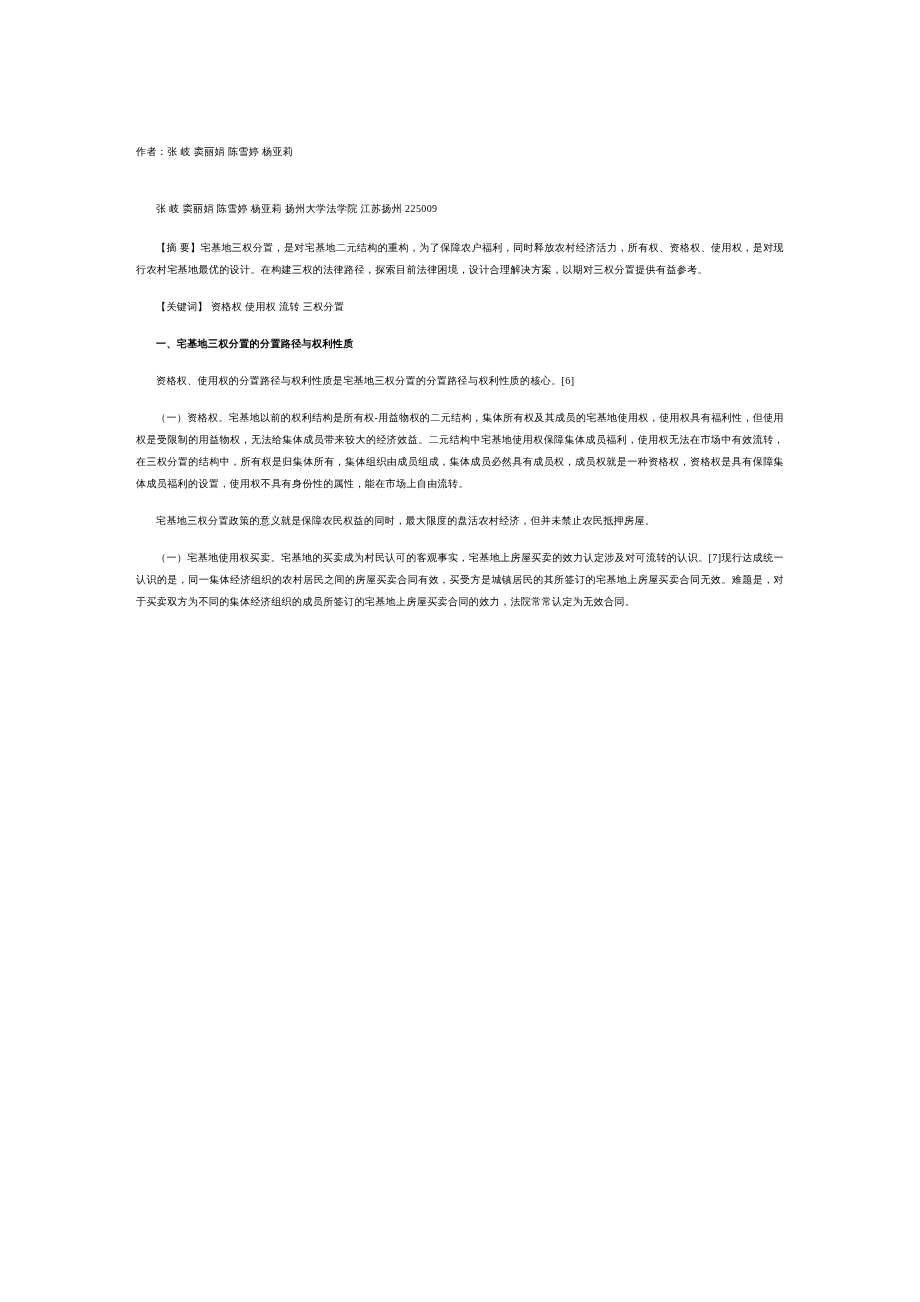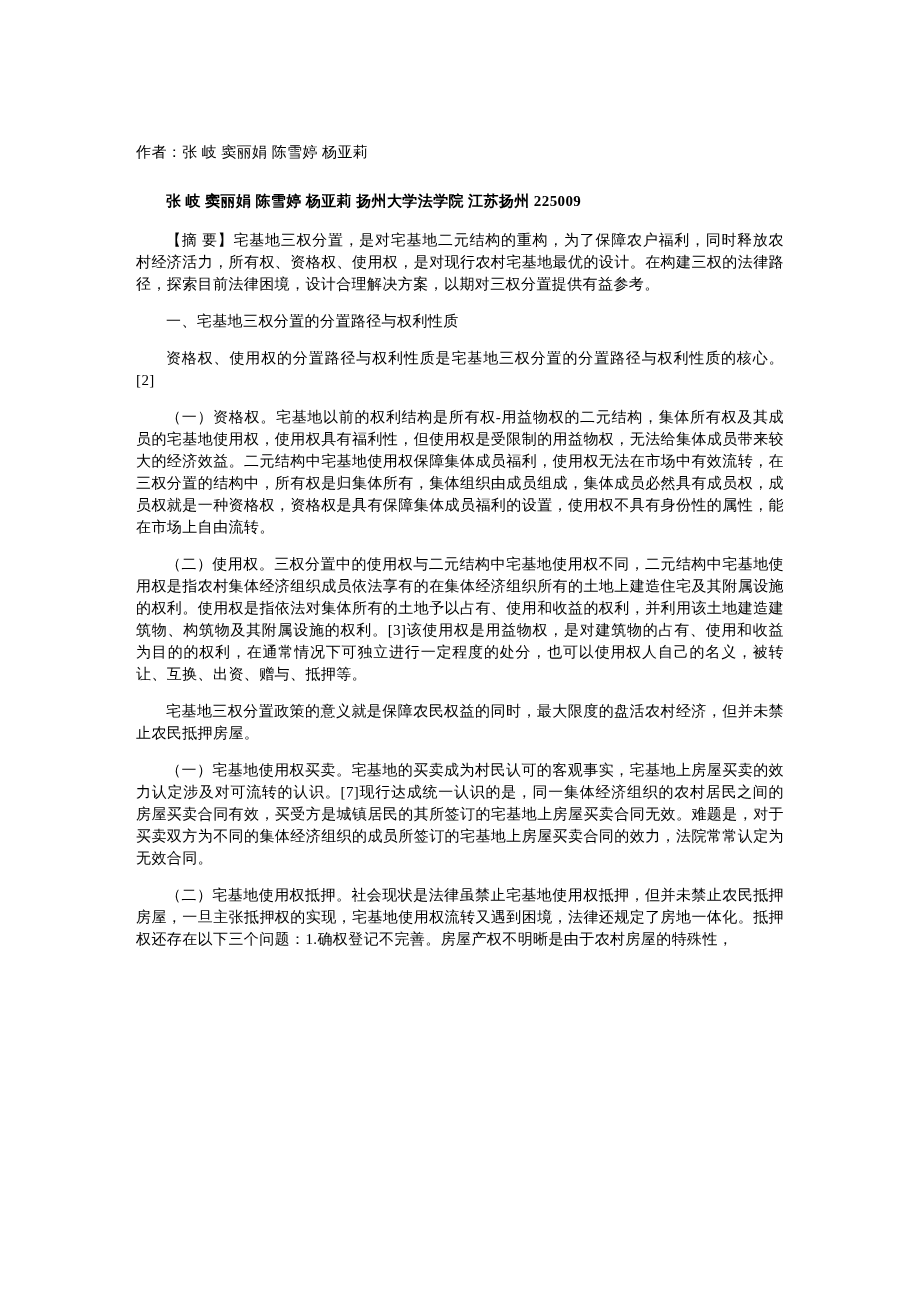--- a/index.html
+++ b/index.html
@@ -21,61 +21,59 @@
     top: 0;
     width: 920px;
     height: 1302px;
     background: #ffffff;
   }
   .content {
     position: absolute;
     left: 136px;
     top: 141px;
     width: 648px;
-    font-size: 15px;
+    font-size: 10px;
     line-height: 22px;
     letter-spacing: 0.4px;
   }
   .meta-line {
     margin: 0;
     text-indent: 0;
   }
   .byline {
-    margin: 27px 0 17px 0;
+    margin: 35px 0 17px 0;
     text-indent: 2em;
-    font-weight: bold;
   }
   .para {
     margin: 0 0 15px 0;
     text-indent: 2em;
     text-align: justify;
     word-wrap: break-word;
   }
   .heading {
-    font-weight: normal;
+    font-weight: bold;
     text-align: left;
   }
 </style>
 </head>
 <body style="background: rgb(255, 255, 255); color: rgb(0, 0, 0);">
 
 <div class="page">
   <div class="content">
 
     <p class="meta-line">作者：张 岐 窦丽娟 陈雪婷 杨亚莉</p>
 
     <p class="byline">张 岐 窦丽娟 陈雪婷 杨亚莉 扬州大学法学院 江苏扬州 225009</p>
 
     <p class="para">【摘 要】宅基地三权分置，是对宅基地二元结构的重构，为了保障农户福利，同时释放农村经济活力，所有权、资格权、使用权，是对现行农村宅基地最优的设计。在构建三权的法律路径，探索目前法律困境，设计合理解决方案，以期对三权分置提供有益参考。</p>
 
+    <p class="para">【关键词】 资格权 使用权 流转 三权分置</p>
 
 
     <p class="para heading">一、宅基地三权分置的分置路径与权利性质</p>
-    <p class="para">资格权、使用权的分置路径与权利性质是宅基地三权分置的分置路径与权利性质的核心。[2]</p>
+    <p class="para">资格权、使用权的分置路径与权利性质是宅基地三权分置的分置路径与权利性质的核心。[6]</p>
     <p class="para">（一）资格权。宅基地以前的权利结构是所有权-用益物权的二元结构，集体所有权及其成员的宅基地使用权，使用权具有福利性，但使用权是受限制的用益物权，无法给集体成员带来较大的经济效益。二元结构中宅基地使用权保障集体成员福利，使用权无法在市场中有效流转，在三权分置的结构中，所有权是归集体所有，集体组织由成员组成，集体成员必然具有成员权，成员权就是一种资格权，资格权是具有保障集体成员福利的设置，使用权不具有身份性的属性，能在市场上自由流转。</p>
-    <p class="para">（二）使用权。三权分置中的使用权与二元结构中宅基地使用权不同，二元结构中宅基地使用权是指农村集体经济组织成员依法享有的在集体经济组织所有的土地上建造住宅及其附属设施的权利。使用权是指依法对集体所有的土地予以占有、使用和收益的权利，并利用该土地建造建筑物、构筑物及其附属设施的权利。[3]该使用权是用益物权，是对建筑物的占有、使用和收益为目的的权利，在通常情况下可独立进行一定程度的处分，也可以使用权人自己的名义，被转让、互换、出资、赠与、抵押等。</p>
 
     <p class="para">宅基地三权分置政策的意义就是保障农民权益的同时，最大限度的盘活农村经济，但并未禁止农民抵押房屋。</p>
     <p class="para">（一）宅基地使用权买卖。宅基地的买卖成为村民认可的客观事实，宅基地上房屋买卖的效力认定涉及对可流转的认识。[7]现行达成统一认识的是，同一集体经济组织的农村居民之间的房屋买卖合同有效，买受方是城镇居民的其所签订的宅基地上房屋买卖合同无效。难题是，对于买卖双方为不同的集体经济组织的成员所签订的宅基地上房屋买卖合同的效力，法院常常认定为无效合同。</p>
-    <p class="para">（二）宅基地使用权抵押。社会现状是法律虽禁止宅基地使用权抵押，但并未禁止农民抵押房屋，一旦主张抵押权的实现，宅基地使用权流转又遇到困境，法律还规定了房地一体化。抵押权还存在以下三个问题：1.确权登记不完善。房屋产权不明晰是由于农村房屋的特殊性，</p>
 
   </div>
 </div>
 
 </body></html>

